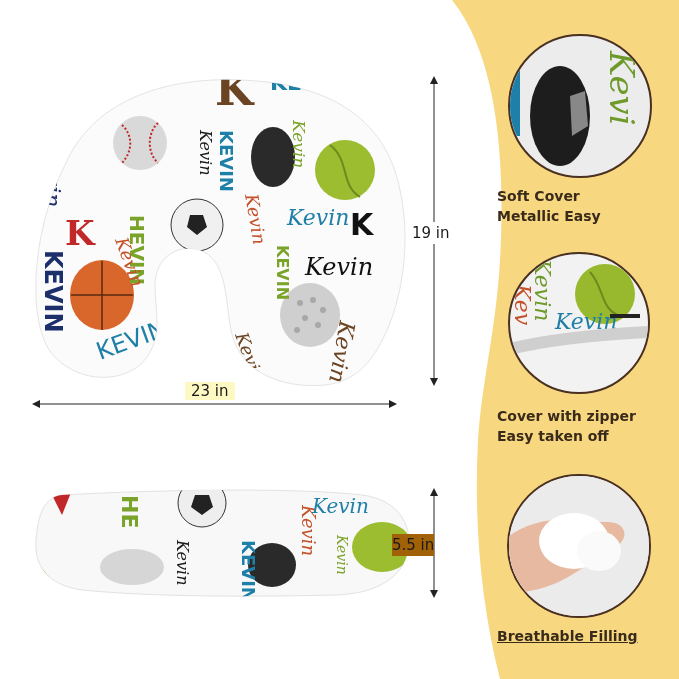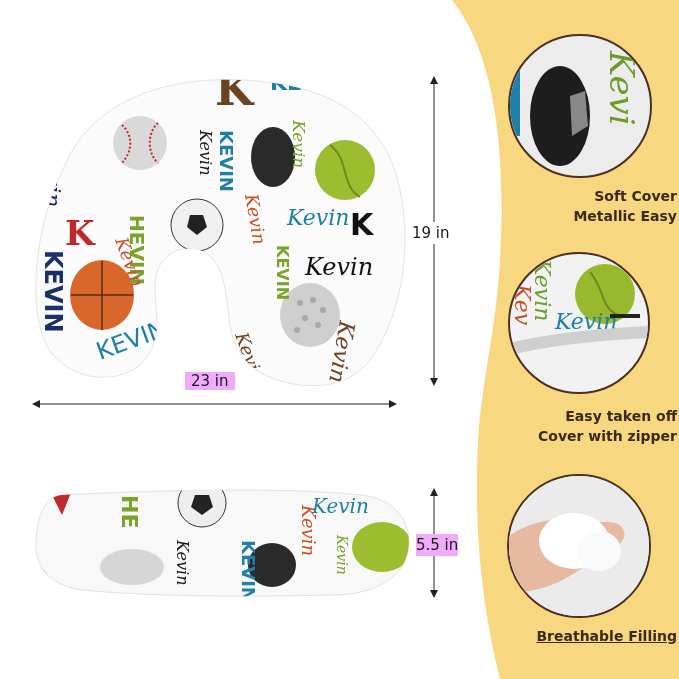--- a/index.html
+++ b/index.html
@@ -1,20 +1,20 @@
 <!DOCTYPE html>
 <html><head>
 <meta charset="utf-8">
 <style>
   html,body{margin:0;padding:0;}
   body{width:679px;height:679px;position:relative;overflow:hidden;background:#ffffff;font-family:"DejaVu Sans",sans-serif;}
   .panel{position:absolute;left:0;top:0;width:679px;height:679px;}
   .txt{position:absolute;white-space:nowrap;text-align:center;}
   .dim{font-size:15px;color:#1a1a1a;font-family:"DejaVu Sans",sans-serif;}
-  .cap{position:absolute;width:180px;left:497px;text-align:right;font-size:14px;line-height:20px;color:#3a2a1a;font-weight:bold;font-family:"DejaVu Sans",sans-serif;}
+  .cap{position:absolute;width:180px;left:497px;text-align:left;font-size:14px;line-height:20px;color:#3a2a1a;font-weight:bold;font-family:"DejaVu Sans",sans-serif;}
   .circle{position:absolute;border-radius:50%;border:2px solid #4a3020;overflow:hidden;background:#eeeeee;}
 </style>
 </head>
 <body>
 
 <div class="panel">
 
   <svg width="679" height="679" style="position:absolute;left:0;top:0">
     <path d="M452,0 C500,60 505,170 500,260 C496,330 482,380 478,440 C474,520 480,600 500,679 L679,679 L679,0 Z" fill="#f7d881"></path>
   </svg>
@@ -81,21 +81,21 @@
     <polygon points="6,0 2,8 10,8" fill="#222"></polygon>
     <polygon points="6,310 2,302 10,302" fill="#222"></polygon>
   </svg>
   <div class="txt dim" style="left:412px;top:222px;background:#fff;padding:2px 0;">19 in</div>
 
   <svg width="365" height="12" style="position:absolute;left:32px;top:398px">
     <line x1="4" y1="6" x2="361" y2="6" stroke="#222" stroke-width="1"></line>
     <polygon points="0,6 8,2 8,10" fill="#222"></polygon>
     <polygon points="365,6 357,2 357,10" fill="#222"></polygon>
   </svg>
-  <div class="txt dim" style="left:185px;top:372px;background:#f0abfc;padding:0 6px;">23 in</div>
+  <div class="txt dim" style="left:185px;top:382px;background:#fef9c3;padding:0 6px;">23 in</div>
 
   <svg width="380" height="115" style="position:absolute;left:32px;top:485px" viewBox="0 0 380 115">
     <defs>
       <clipPath id="sclip">
         <path d="M30,10 C120,5 260,2 330,10 C370,15 382,45 375,70 C368,95 340,110 300,110 C220,112 120,112 50,105 C15,100 2,80 4,55 C6,30 12,12 30,10 Z"></path>
       </clipPath>
     </defs>
     <path d="M30,10 C120,5 260,2 330,10 C370,15 382,45 375,70 C368,95 340,110 300,110 C220,112 120,112 50,105 C15,100 2,80 4,55 C6,30 12,12 30,10 Z" fill="#f8f8f8" stroke="#e2e2e2"></path>
     <g clip-path="url(#sclip)">
       <circle cx="170" cy="18" r="24" fill="#eeeeee" stroke="#333"></circle>
@@ -113,21 +113,21 @@
       <text x="305" y="50" transform="rotate(90 305 50)" font-family="DejaVu Serif, serif" font-style="italic" font-size="14" fill="#7aa32a">Kevin</text>
       <polygon points="20,10 40,5 30,30" fill="#c0282a"></polygon>
     </g>
   </svg>
 
   <svg width="12" height="110" style="position:absolute;left:428px;top:488px">
     <line x1="6" y1="4" x2="6" y2="106" stroke="#222" stroke-width="1"></line>
     <polygon points="6,0 2,8 10,8" fill="#222"></polygon>
     <polygon points="6,110 2,102 10,102" fill="#222"></polygon>
   </svg>
-  <div class="txt dim" style="left:416px;top:534px;background:#f0abfc;padding:2px 0;">5.5 in</div>
+  <div class="txt dim" style="left:392px;top:534px;background:#a16207;padding:2px 0;">5.5 in</div>
 
   <div class="circle" style="left:508px;top:34px;width:140px;height:140px;background:#ececec;">
     <svg width="140" height="140">
       <rect x="0" y="30" width="10" height="70" fill="#1e7fa8"></rect>
       <ellipse cx="50" cy="80" rx="30" ry="50" fill="#1d1d1d"></ellipse>
       <path d="M60,60 L75,55 L78,90 L62,100 Z" fill="#888"></path>
       <text x="100" y="15" transform="rotate(90 100 15)" font-family="DejaVu Serif, serif" font-style="italic" font-size="34" fill="#6e9a2a">Kevi</text>
     </svg>
   </div>
   <div class="cap" style="top:186px;">
@@ -140,22 +140,22 @@
       <circle cx="95" cy="40" r="30" fill="#98b92e"></circle>
       <path d="M80,18 C95,35 90,55 110,62" stroke="#6c8a1e" stroke-width="2" fill="none"></path>
       <text x="25" y="5" transform="rotate(90 25 5)" font-family="DejaVu Serif, serif" font-style="italic" font-size="22" fill="#6e9a2a">Kevin</text>
       <text x="5" y="30" transform="rotate(90 5 30)" font-family="DejaVu Serif, serif" font-style="italic" font-size="22" fill="#c5512a">Kev</text>
       <text x="45" y="75" font-family="DejaVu Serif, serif" font-style="italic" font-size="22" fill="#1e7fa8">Kevin</text>
       <path d="M0,95 C40,85 100,80 138,78" stroke="#cfcfcf" stroke-width="12" fill="none"></path>
       <rect x="100" y="60" width="30" height="4" fill="#222"></rect>
     </svg>
   </div>
   <div class="cap" style="top:406px;">
+    <div>Cover with zipper</div>
     <div>Easy taken off</div>
-    <div>Cover with zipper</div>
   </div>
 
   <div class="circle" style="left:507px;top:474px;width:140px;height:140px;background:#e9e9e9;">
     <svg width="140" height="140">
       <rect width="140" height="140" fill="#ebebeb"></rect>
       <path d="M0,60 C20,45 50,40 80,45 C95,48 110,42 115,55 C118,65 105,75 90,80 C70,95 50,110 20,115 L0,120 Z" fill="#e7b9a0"></path>
       <ellipse cx="65" cy="65" rx="35" ry="28" fill="#ffffff"></ellipse>
       <ellipse cx="90" cy="75" rx="22" ry="20" fill="#fafafa"></ellipse>
     </svg>
   </div>

